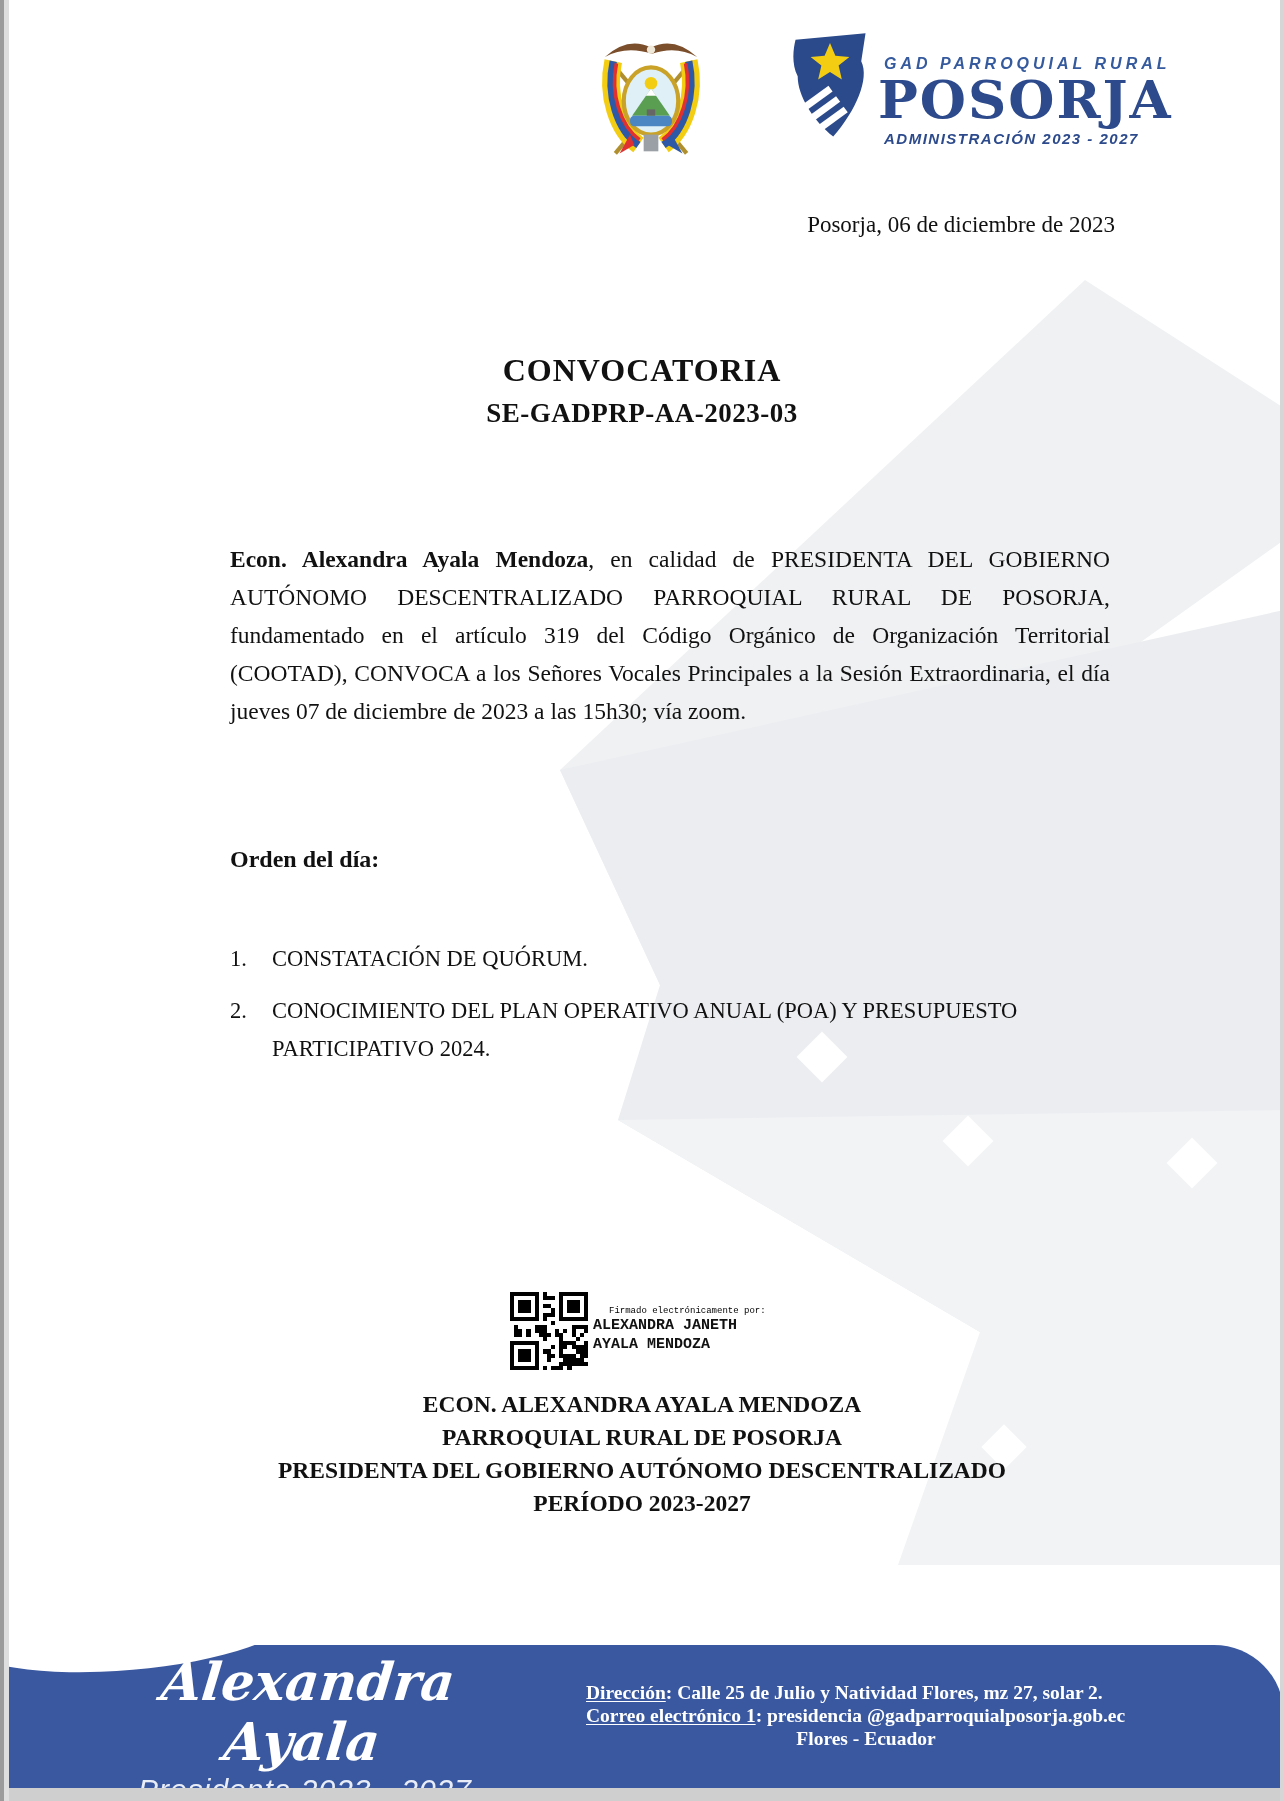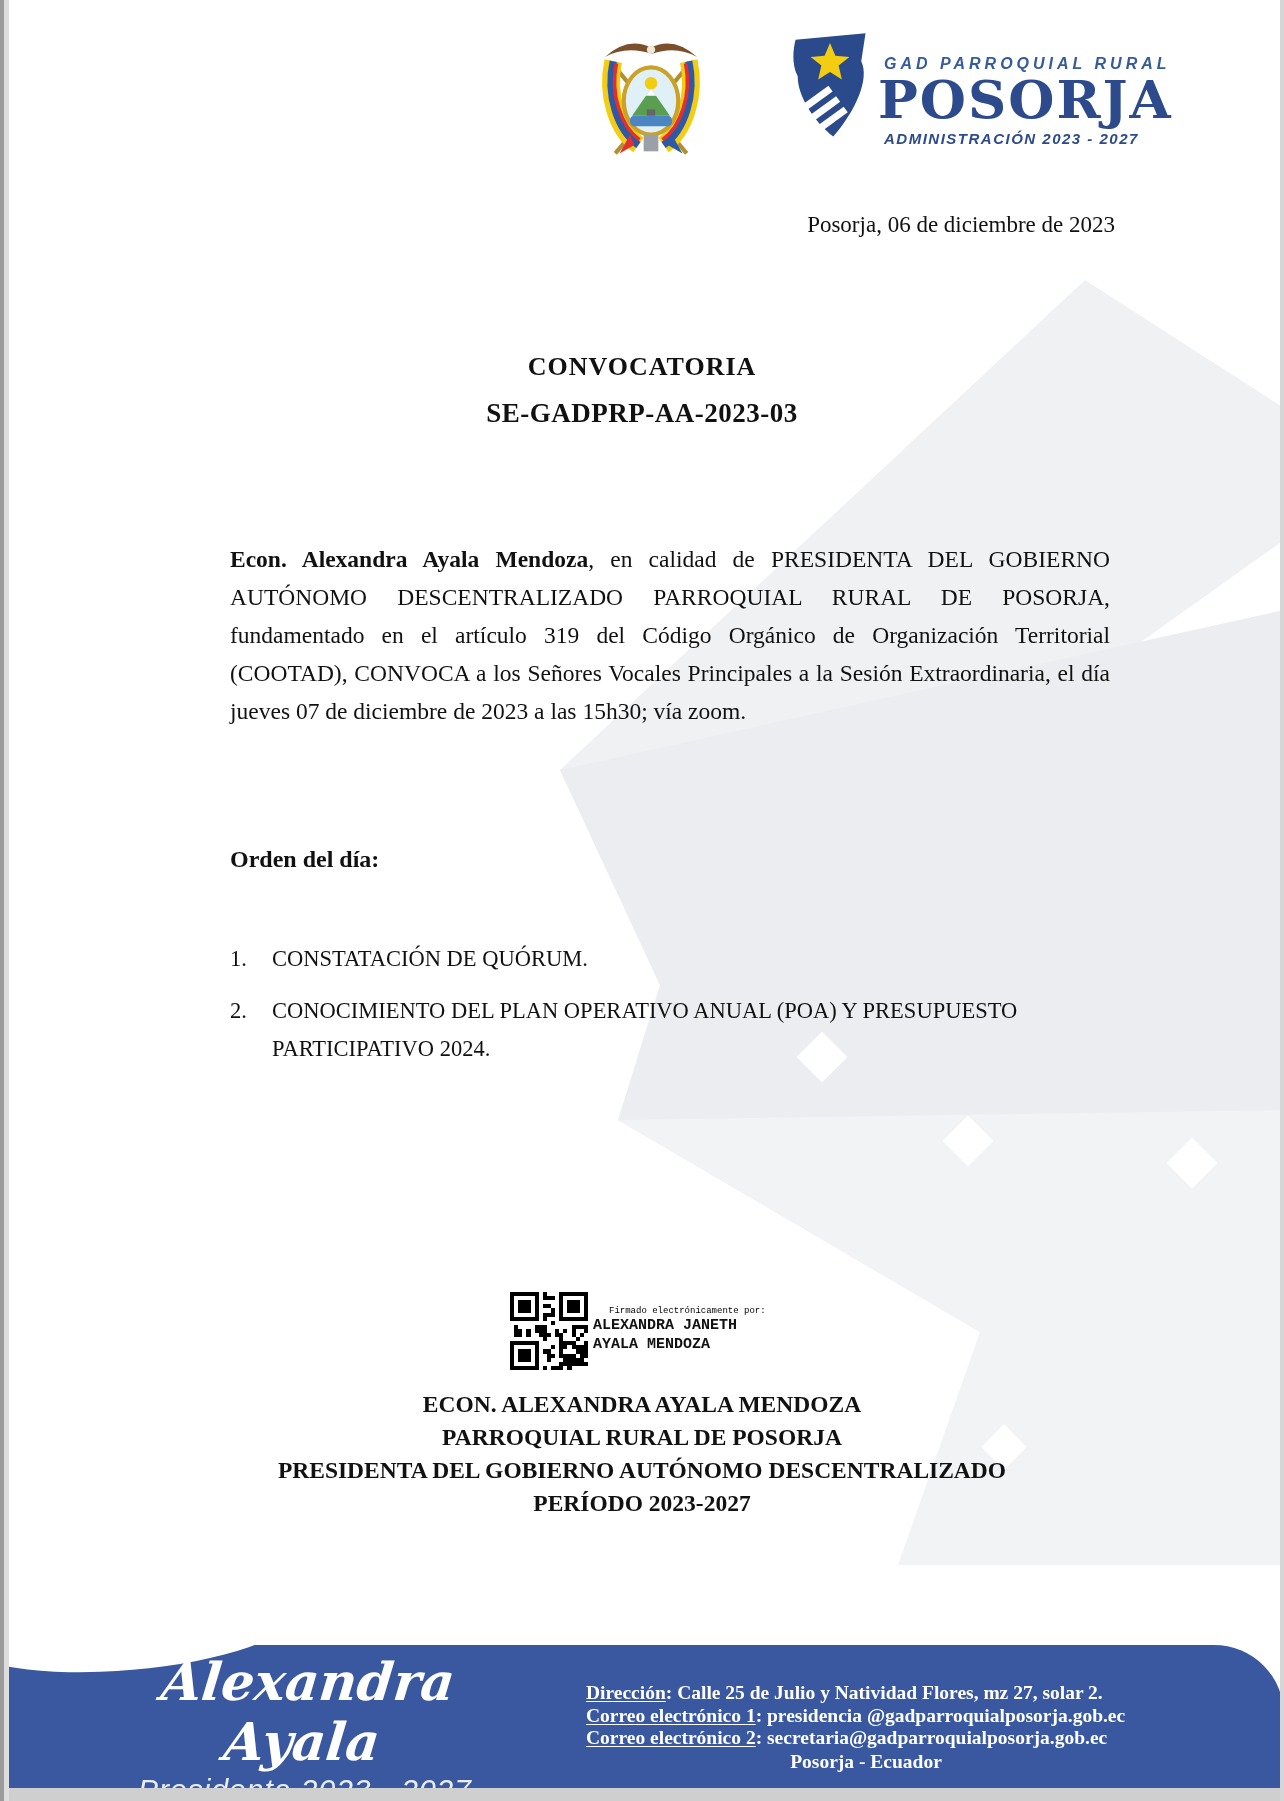--- a/index.html
+++ b/index.html
@@ -39,21 +39,21 @@
     font-family:"Liberation Sans",sans-serif;font-weight:700;font-style:italic;
     font-size:15px;letter-spacing:1.5px;color:var(--navy);white-space:nowrap;
   }
 
   .dateline{
     position:absolute;left:230px;top:212px;width:885px;z-index:1;
     font-size:23px;text-align:right;
   }
   .title{
     position:absolute;left:6px;top:352px;width:1272px;z-index:1;
-    font-size:26px;font-weight:700;text-align:center;letter-spacing:1px;
+    font-size:32px;font-weight:700;text-align:center;letter-spacing:1px;
   }
   .subtitle{
     position:absolute;left:6px;top:398px;width:1272px;z-index:1;
     font-size:27px;font-weight:700;text-align:center;letter-spacing:.5px;
   }
   .body-par{
     position:absolute;left:230px;top:540px;width:880px;z-index:1;
     font-size:23.5px;line-height:38px;text-align:justify;
   }
   .body-par .lead{font-weight:700;}
@@ -388,17 +388,16 @@
 
   <div class="foot-left">
     <div class="foot-script">Alexandra Ayala</div>
     <div class="foot-role">Presidenta 2023 - 2027</div>
 
   </div>
 
   <div class="foot-contacts">
     <div class="contact-row"><span class="contact-label">Dirección</span><span>: Calle 25 de Julio y Natividad Flores, mz 27, solar 2.</span></div>
     <div class="contact-row"><span class="contact-label">Correo electrónico 1</span><span>: presidencia @gadparroquialposorja.gob.ec</span></div>
-    <div class="contact-row"><span class="contact-label">Correo electrónico 2</span><span>: secretaria@gadparroquialposorja.gob.ec</span></div>
-    <div class="foot-location">Posorja - Ecuador</div>
+    <div class="foot-location">Flores - Ecuador</div>
   </div>
 
 </div>
 
 </body></html>

